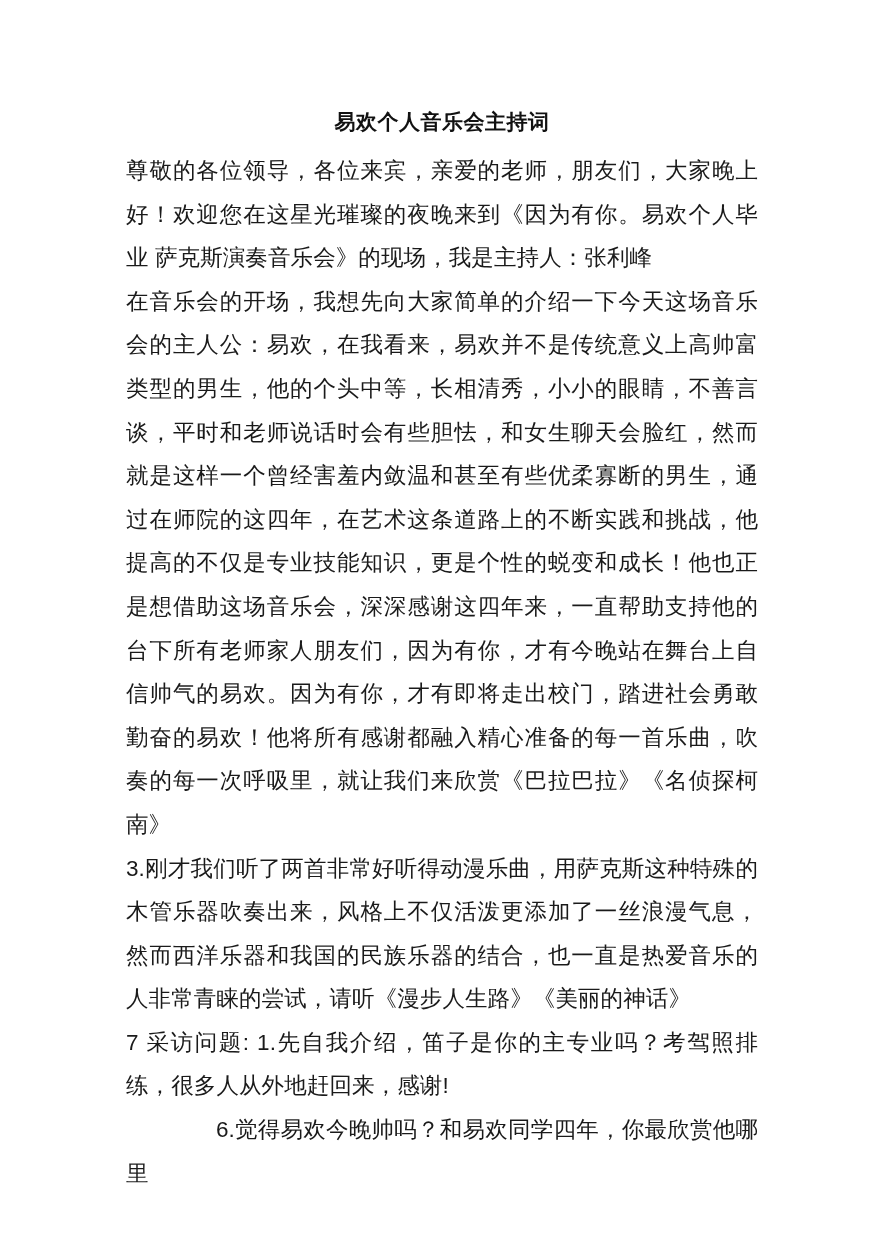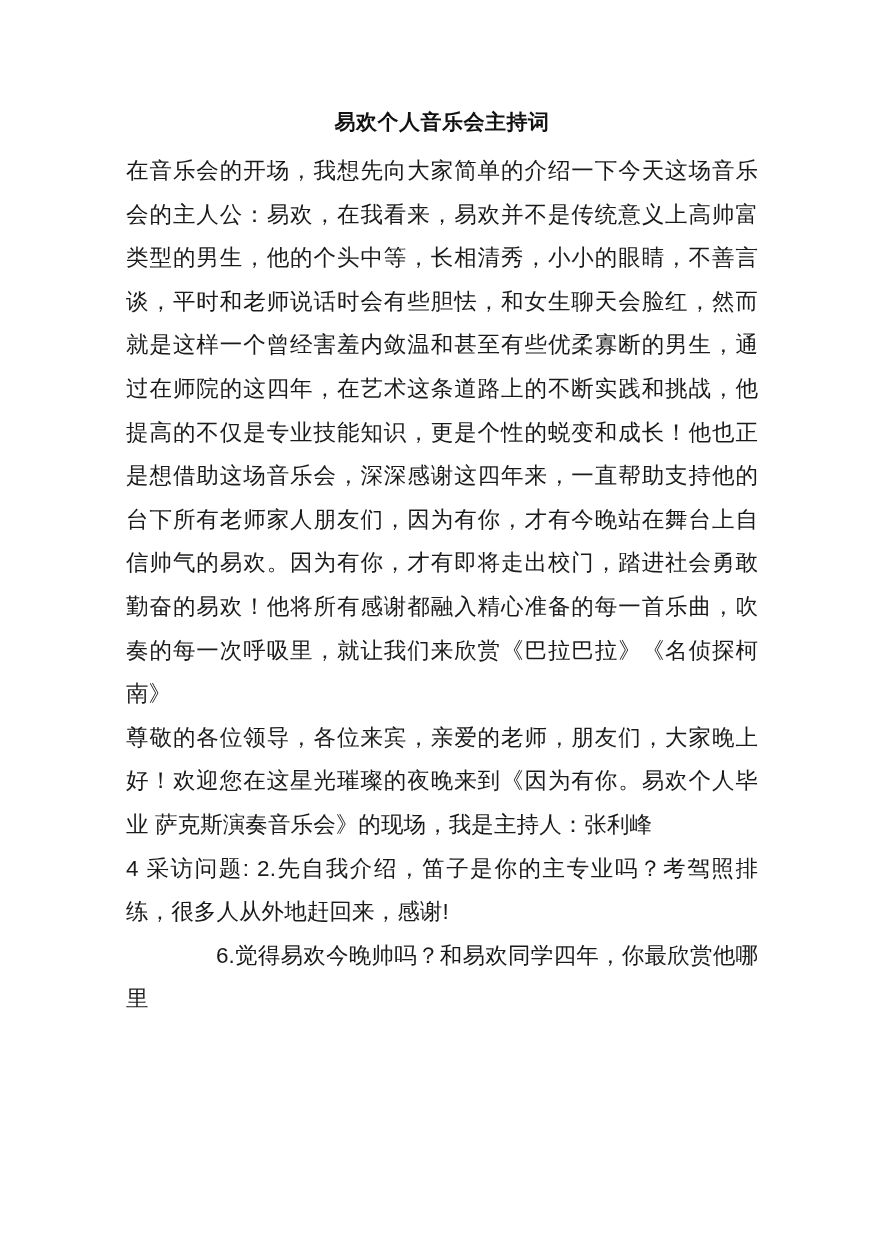--- a/index.html
+++ b/index.html
@@ -58,23 +58,24 @@
   }
 </style>
 </head>
 <body>
 
 <div class="page">
   <div class="doc-body">
 
     <h1 class="doc-title">易欢个人音乐会主持词</h1>
 
+    <p class="para">尊敬的各位领导，各位来宾，亲爱的老师，朋友们，大家晚上好！欢迎您在这星光璀璨的夜晚来到《因为有你。易欢个人毕业 萨克斯演奏音乐会》的现场，我是主持人：张利峰</p>
+
     <p class="para lead-space"> 在音乐会的开场，我想先向大家简单的介绍一下今天这场音乐会的主人公：易欢，在我看来，易欢并不是传统意义上高帅富类型的男生，他的个头中等，长相清秀，小小的眼睛，不善言谈，平时和老师说话时会有些胆怯，和女生聊天会脸红，然而就是这样一个曾经害羞内敛温和甚至有些优柔寡断的男生，通过在师院的这四年，在艺术这条道路上的不断实践和挑战，他提高的不仅是专业技能知识，更是个性的蜕变和成长！他也正是想借助这场音乐会，深深感谢这四年来，一直帮助支持他的台下所有老师家人朋友们，因为有你，才有今晚站在舞台上自信帅气的易欢。因为有你，才有即将走出校门，踏进社会勇敢勤奋的易欢！他将所有感谢都融入精心准备的每一首乐曲，吹奏的每一次呼吸里，就让我们来欣赏《巴拉巴拉》《名侦探柯南》</p>
 
-    <p class="para">尊敬的各位领导，各位来宾，亲爱的老师，朋友们，大家晚上好！欢迎您在这星光璀璨的夜晚来到《因为有你。易欢个人毕业 萨克斯演奏音乐会》的现场，我是主持人：张利峰</p>
+    <p class="para">3.刚才我们听了两首非常好听得动漫乐曲，用萨克斯这种特殊的木管乐器吹奏出来，风格上不仅活泼更添加了一丝浪漫气息，然而西洋乐器和我国的民族乐器的结合，也一直是热爱音乐的人非常青睐的尝试，请听《漫步人生路》《美丽的神话》</p>
 
-
-    <p class="para">4 采访问题: 2.先自我介绍，笛子是你的主专业吗？考驾照排练，很多人从外地赶回来，感谢!</p>
+    <p class="para">7 采访问题: 1.先自我介绍，笛子是你的主专业吗？考驾照排练，很多人从外地赶回来，感谢!</p>
 
     <p class="para indent-4">6.觉得易欢今晚帅吗？和易欢同学四年，你最欣赏他哪里</p>
 
   </div>
 </div>
 
 </body></html>

